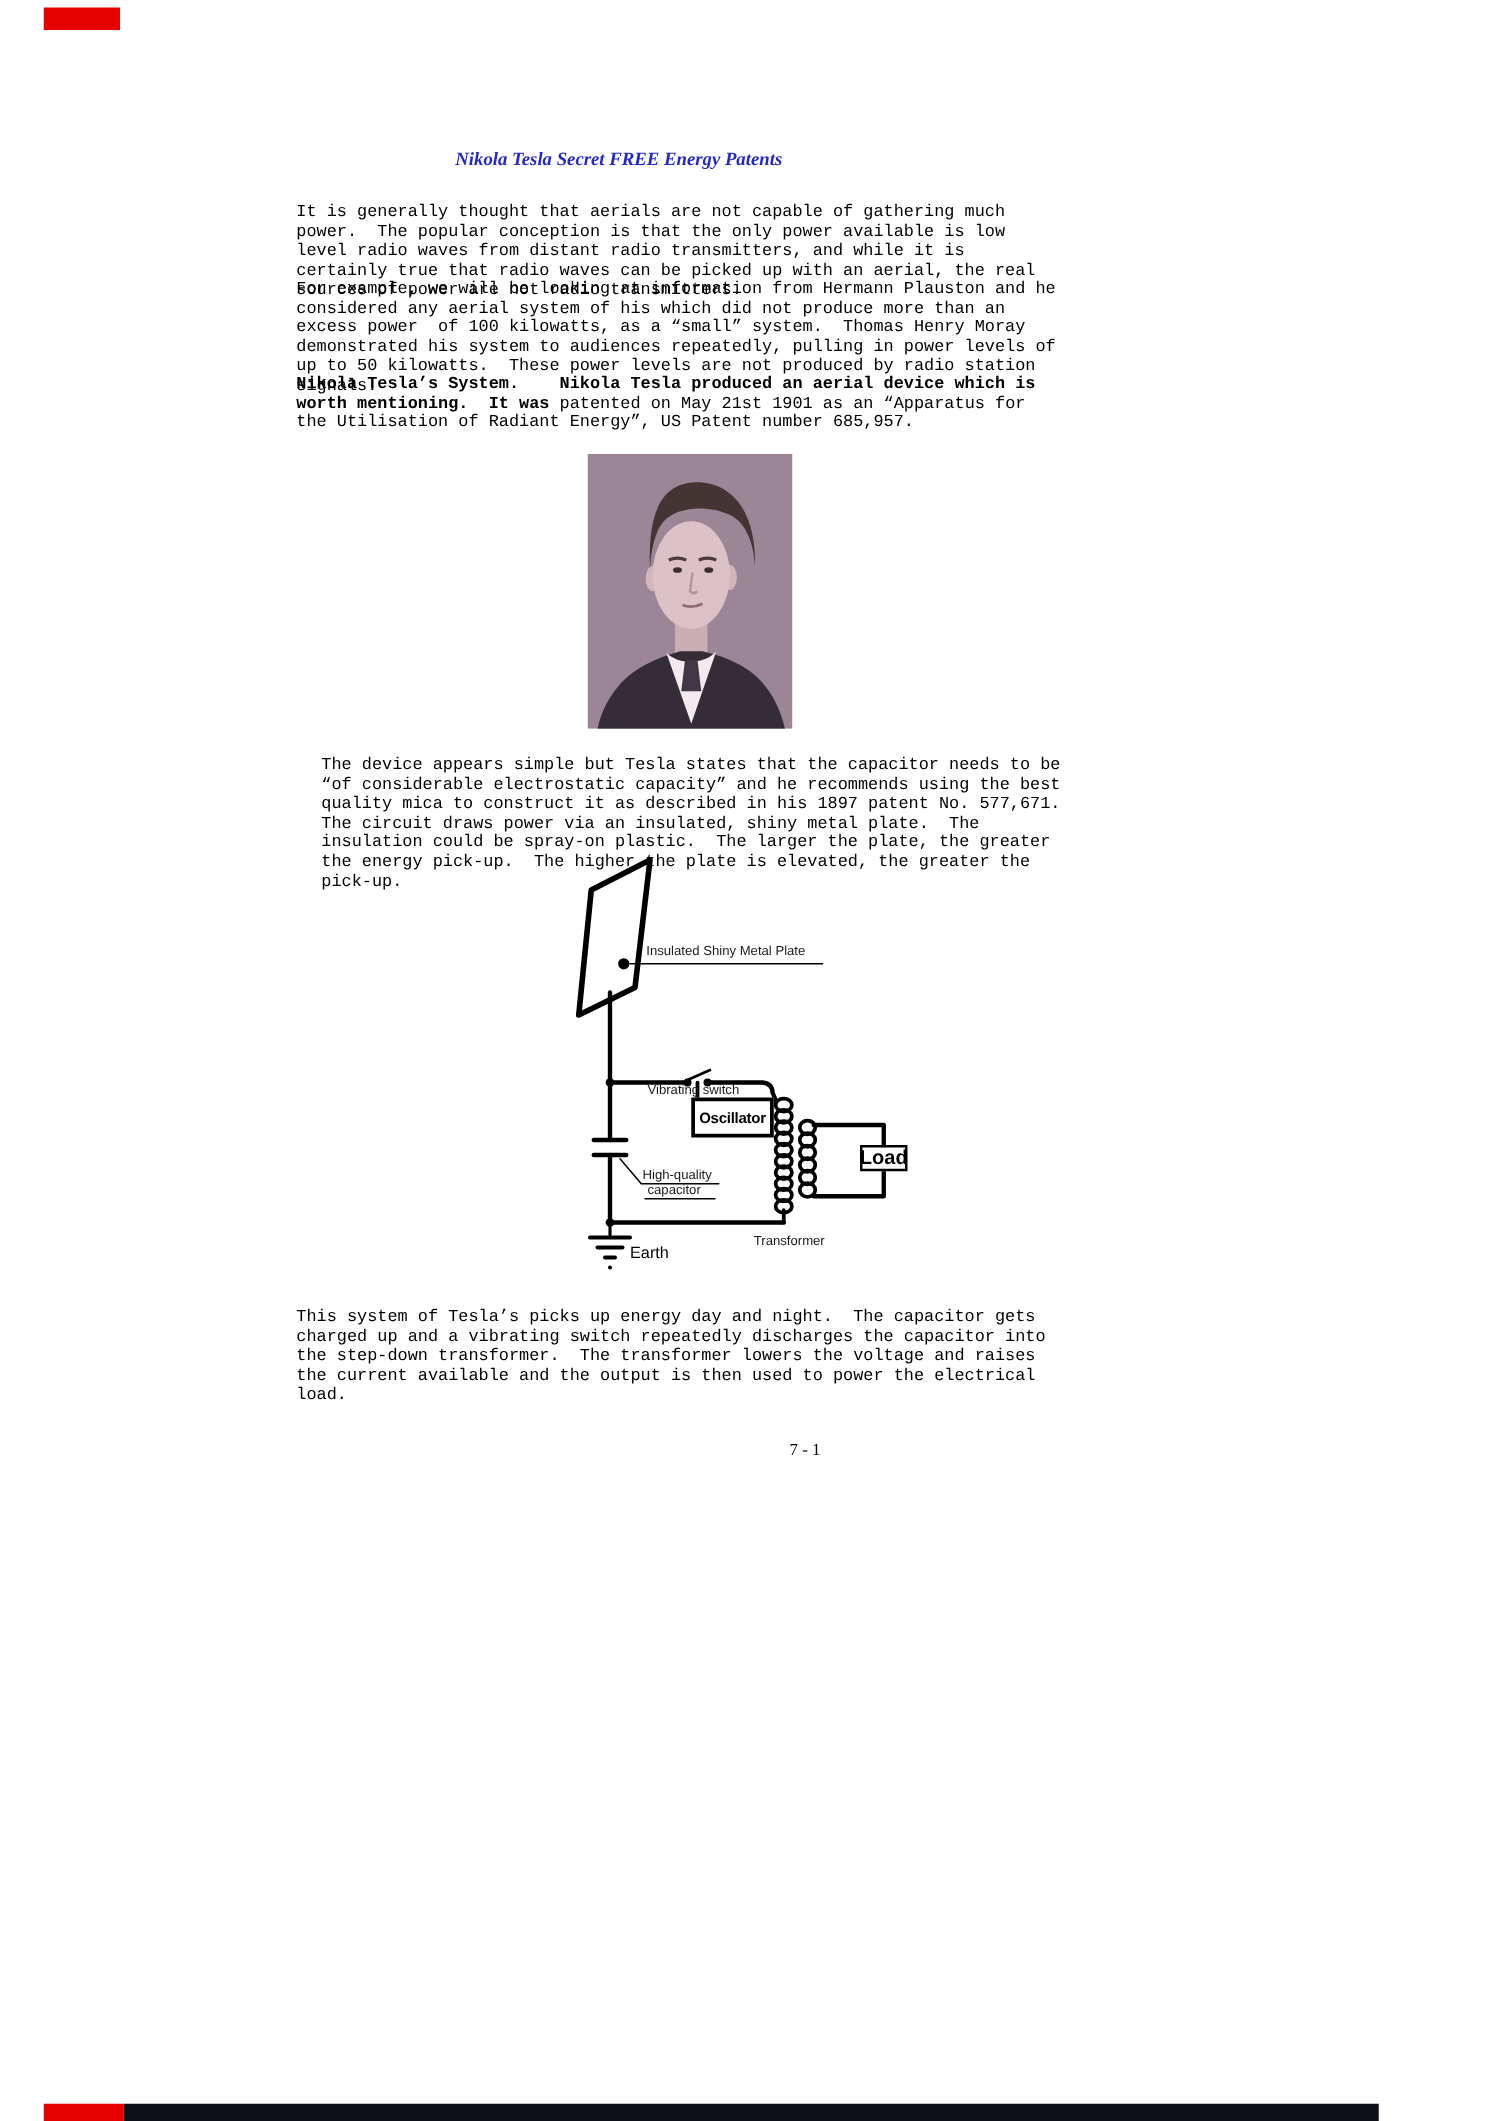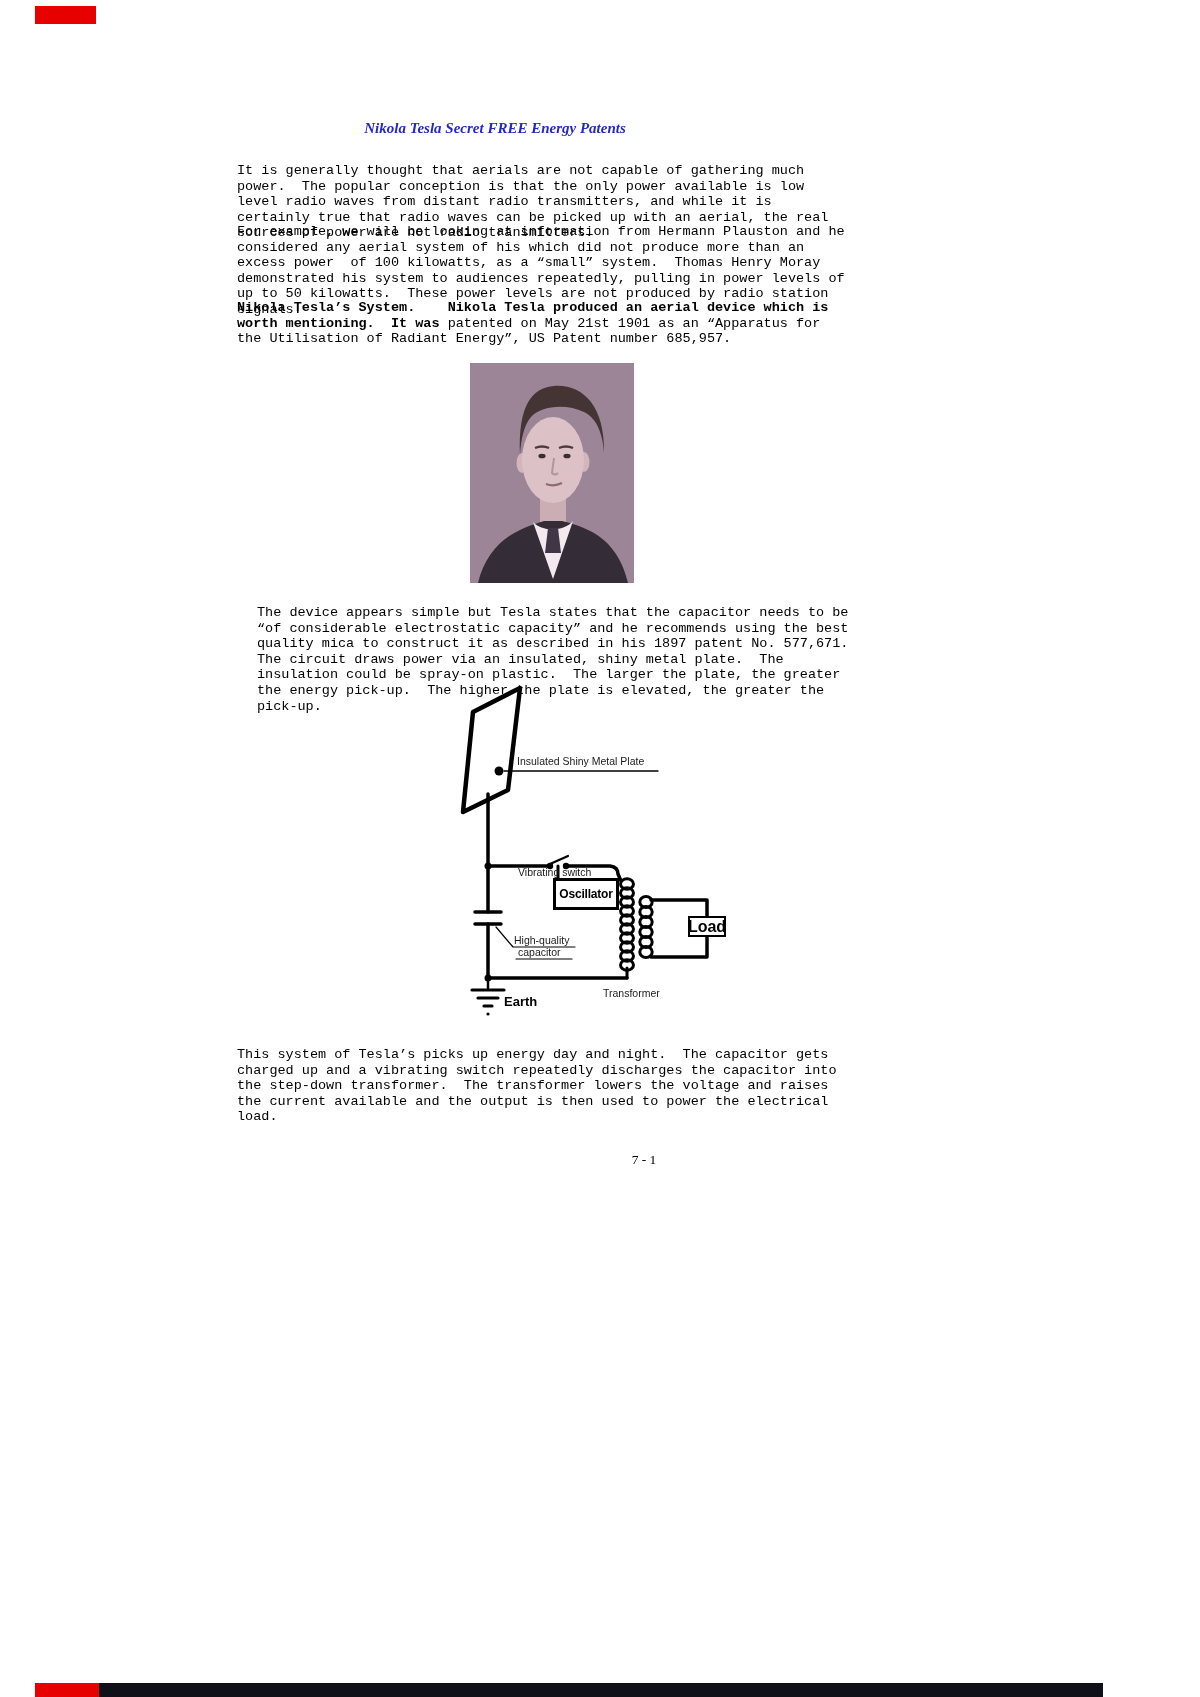--- a/index.html
+++ b/index.html
@@ -17,21 +17,21 @@
   .photo{position:absolute;left:470px;top:363px;width:164px;height:220px;}
   .diagram{position:absolute;left:425px;top:680px;width:310px;height:345px;
            font-family:"Liberation Sans",sans-serif;}
   .diagram svg.schematic{position:absolute;left:0;top:0;}
   .dlabel{position:absolute;font-size:10.5px;color:#1a1a1a;white-space:nowrap;line-height:12px;}
   .lbl-plate{left:92px;top:75px;}
   .lbl-switch{left:93px;top:158px;margin-top:28px;}
   .lbl-hq1{left:89px;top:254px;}
   .lbl-hq2{left:93px;top:266px;}
   .lbl-transformer{left:178px;top:307px;}
-  .earth{position:absolute;left:79px;top:314px;font-weight:bold;font-size:13px;color:#000;}
+  .earth{position:absolute;left:79px;top:314px;font-weight:normal;font-size:13px;color:#000;}
   .oscbox{position:absolute;left:100px;top:198px;width:66px;height:32px;border:3px solid #000;
           box-sizing:border-box;background:#fff;display:flex;align-items:center;justify-content:center;
           font-weight:bold;font-size:12px;letter-spacing:-0.2px;margin-left:28px;}
   .loadbox{position:absolute;left:263px;top:236px;width:38px;height:21px;border:2.5px solid #000;
            box-sizing:border-box;background:#fff;display:flex;align-items:center;justify-content:center;
            font-weight:bold;font-size:16px;}
   .pagenum{position:absolute;left:0;top:1152px;width:1200px;text-align:center;font-size:13.5px;padding-left:44px;}
 </style>
 </head>
 <body>

